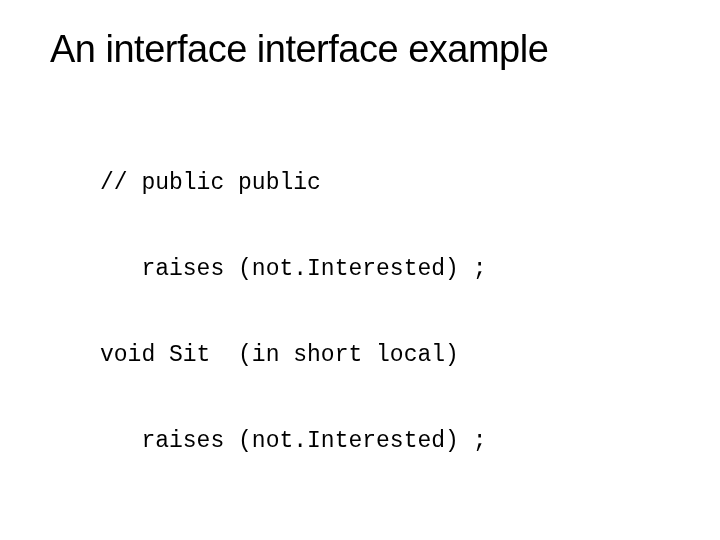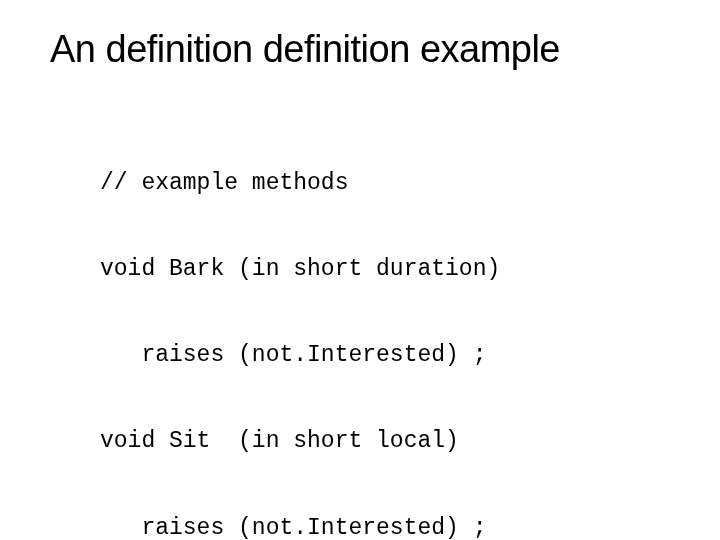--- a/index.html
+++ b/index.html
@@ -36,24 +36,23 @@
       white-space: pre;
     }
     .code-line {
       display: block;
     }
   </style>
 </head>
 <body>
 
 <div class="slide">
-  <h1 class="title">An definition definition example</h1>
+  <h1 class="title">An interface interface example</h1>
   <div class="code-block">
-    <span class="code-line">// example methods</span>
-    <span class="code-line">void Bark (in short duration)</span>
+    <span class="code-line">// public public</span>
     <span class="code-line">   raises (not.Interested) ;</span>
     <span class="code-line">void Sit  (in short local)</span>
     <span class="code-line">   raises (not.Interested) ;</span>
     
     
     
     
     
   </div>
 </div>

